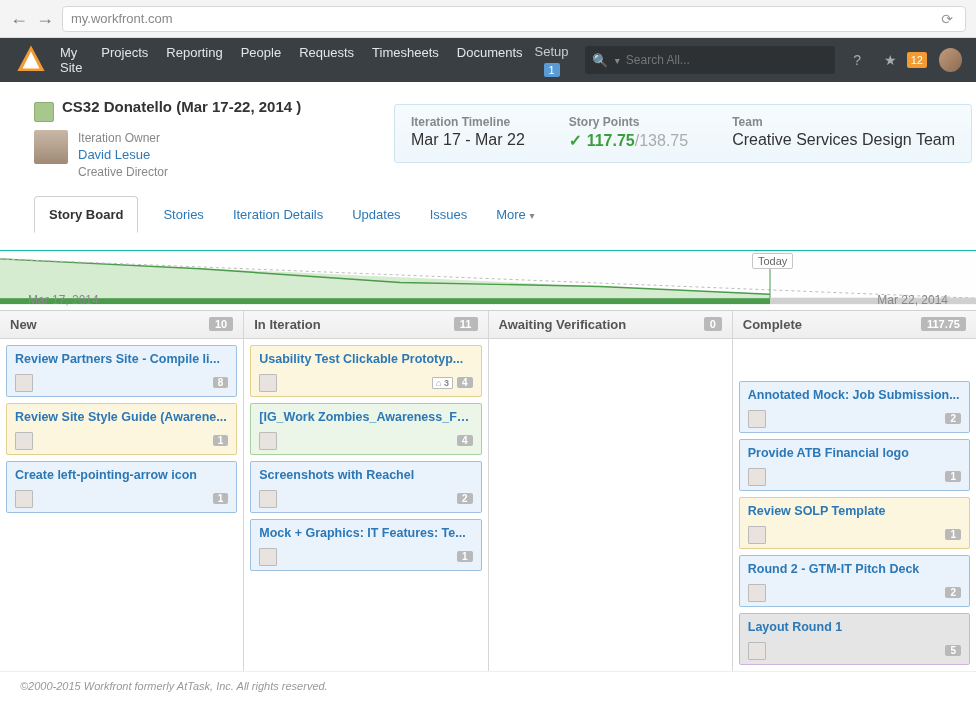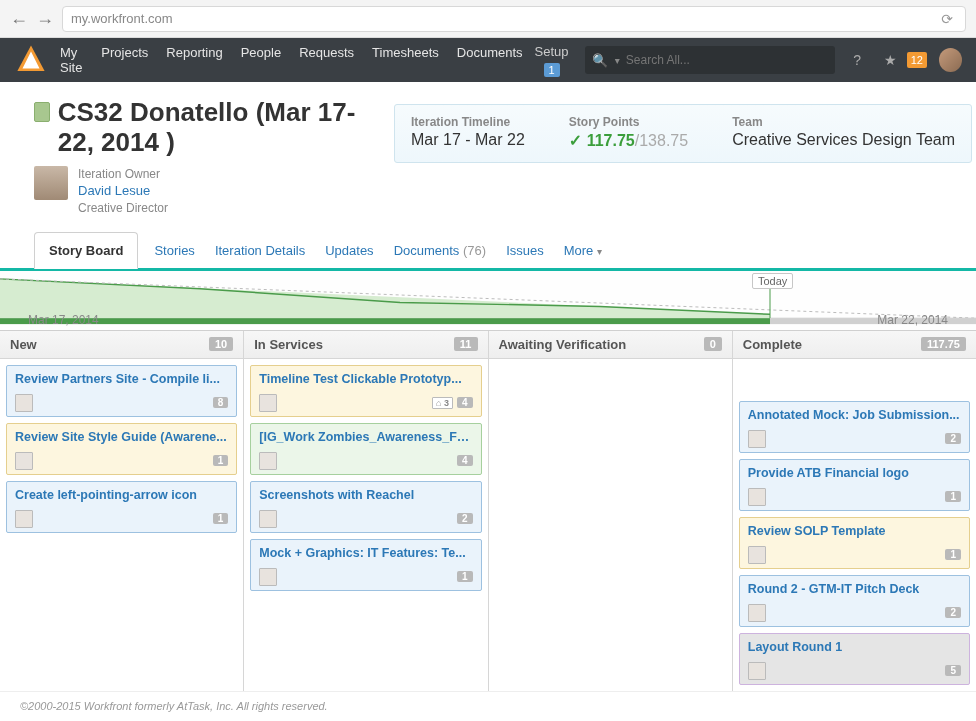--- a/index.html
+++ b/index.html
@@ -19,36 +19,36 @@
   .badge-sq { background:#5b9bd5; color:#fff; padding: 1px 5px; border-radius:2px; font-size:11px;}
   .search-top { background:#2d3134; border-radius:3px; height:28px; display:flex; align-items:center; padding:0 8px; gap:6px; flex: 0 0 250px; color:#999;}
   .search-top input { background:transparent; border:none; outline:none; color:#ccc; font-size:12px; flex:1;}
   .top-icon { width:22px; height:22px; border-radius:3px; display:flex; align-items:center; justify-content:center; color:#aaa; font-size:14px; margin-left:6px;}
   .notif-count { background:#f39a33; color:#fff; padding:2px 4px; border-radius:2px; font-size:11px;}
   .avatar-top { width:24px; height:24px; border-radius:50%; background: linear-gradient(135deg,#c49a7b,#8b6b52); margin-left:6px;}
   .page-header { padding: 16px 24px 4px 34px; display:flex; align-items:flex-start; gap: 20px;}
   .title-block { flex: 0 0 340px;}
   .title-row { display:flex; align-items:flex-start; gap: 8px;}
   .title-icon { width:20px; height:20px; background:#a8c78f; border:1px solid #8aaf6f; border-radius:2px; margin-top:4px;}
-  h1.page-title { font-size: 26px; font-weight:700; color:#333; line-height:1.15;}
+  h1.page-title { font-size: 15px; font-weight:700; color:#333; line-height:1.15;}
   .owner-row { display:flex; gap:10px; margin-top:8px; align-items:flex-start;}
   .owner-avatar { width:34px; height:34px; background: linear-gradient(#c9b8a7,#a08a75); border-radius:2px;}
   .owner-meta { font-size:12px; line-height:1.35;}
   .owner-meta .name { color:#2c78b6; font-size:13px;}
   .owner-meta .role { color:#888;}
   .owner-meta .label { color:#888;}
   .iteration-card { flex:1; border:1px solid #cfe4ee; background: linear-gradient(#f6fbfd,#eef7fc); border-radius:3px; padding: 10px 16px 12px; display:flex; gap: 44px; margin-top: 6px;}
   .iter-col { display:flex; flex-direction:column; gap:2px;}
   .iter-col .lbl { color:#888; font-size:12px;font-weight:bold;}
   .iter-col .val { font-size:16px; color:#333; white-space:nowrap;}
   .sp-green { color:#3b9e3b; font-weight:700;}
   .sp-grey  { color:#aaa; font-weight:400;}
   .team-link { color:#2c78b6; font-size:16px;}
   
-  .tabs-row { display:flex; align-items:flex-end; padding: 6px 24px 0 34px; border-bottom:3px solid #14b8a6; gap:12px; font-size:13px; margin-top: 6px;}
+  .tabs-row { display:flex; align-items:flex-end; padding: 6px 24px 18px 34px; border-bottom:1px solid #14b8a6; gap:21px; font-size:13px; margin-top: 6px;}
   .tab { color:#2c78b6; padding: 10px 4px 10px; cursor:pointer;}
   .tab.active { color:#333; font-weight:700; border:1px solid #d0d0d0; border-bottom:1px solid #fff; border-radius:4px 4px 0 0; padding: 10px 14px; margin-bottom:-1px; background:#fff;}
   .tab .count { color:#999;}
   
   .burndown { position:relative; height:60px; background:#fefefe; border-bottom:1px solid #d0d0d0;}
   .burndown svg { width:100%; height:100%;}
   .bd-date { position:absolute; bottom:3px; font-size:12px; color:#888;}
   .bd-left { left:28px;}
   .bd-right{ right:28px;}
   .today-tag { position:absolute; top:2px; font-size:11px; color:#666; background:#fff; border:1px solid #c7c7c7; border-radius:2px; padding:1px 5px;}
@@ -151,23 +151,20 @@
     </div>
   </div>
 
 </div>
 
 <div class="tabs-row">
   <div class="tab active">Story Board</div>
   <div class="tab">Stories</div>
   <div class="tab">Iteration Details</div>
   <div class="tab">Updates</div>
-  <div class="tab">
-    <span>Documents</span> <span class="count">(76)</span>
-  </div>
   <div class="tab">Issues</div>
   <div class="tab"><span>More</span> <span class="chev-down">▾</span></div>
 </div>
 
 <div class="burndown">
   <svg viewBox="0 0 976 60" preserveAspectRatio="none">
     <line x1="0" y1="48" x2="976" y2="48" stroke="#ccc" stroke-width="1"></line>
     <polygon points="0,8 770,44 770,48 0,48" fill="#d6ecd0"></polygon>
     <polyline points="0,8 200,18 400,32 600,36 770,44" fill="none" stroke="#4a9b4a" stroke-width="1.5"></polyline>
     <line x1="0" y1="8" x2="976" y2="48" stroke="#bbb" stroke-dasharray="3,3"></line>
@@ -211,26 +208,26 @@
             <div class="mini-avatar"></div>
             <div class="footer-right">
               <span class="card-count">1</span>
             </div>
           </div>
         </div>
       </div>
   </div>
   <div class="col">
     <div class="col-head">
-      <span>In Services</span>
+      <span>In Iteration</span>
       <span class="col-count">11</span>
     </div>
     <div class="cards" id="cards-inprogress">
         <div class="card yellow">
-          <div class="card-title">Timeline Test Clickable Prototyp...</div>
+          <div class="card-title">Usability Test Clickable Prototyp...</div>
           <div class="card-footer">
             <div class="mini-avatar"></div>
             <div class="footer-right">
               <span class="mini-extra">⌂ 3</span>
               <span class="card-count">4</span>
             </div>
           </div>
         </div>
         <div class="card green">
           <div class="card-title">[IG_Work Zombies_Awareness_Fe...</div>

